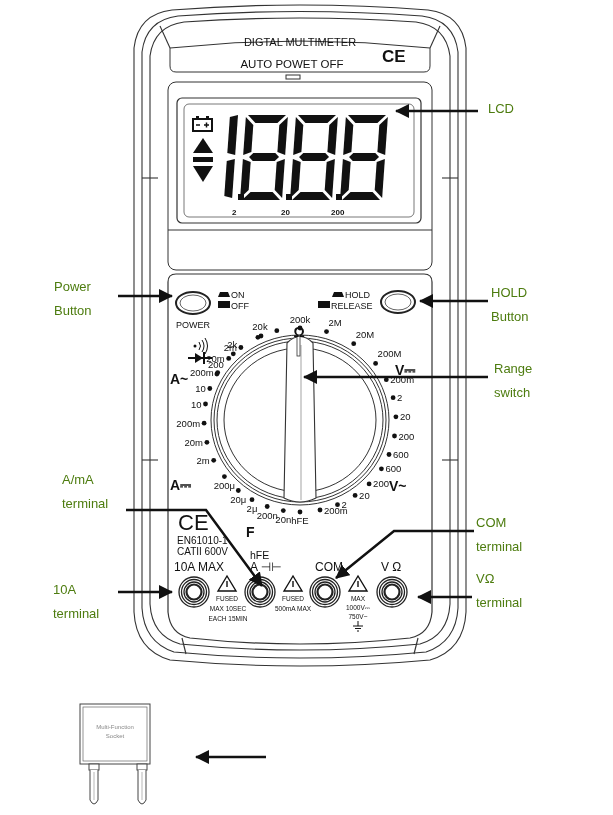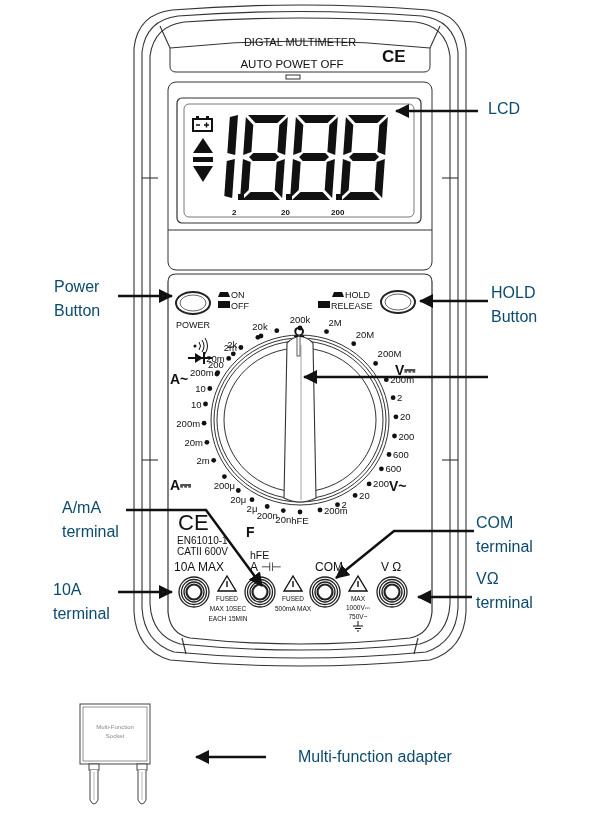--- a/index.html
+++ b/index.html
@@ -1,20 +1,20 @@
 <!DOCTYPE html>
 <html><head>
 <meta charset="utf-8">
 <style>
   html, body { margin:0; padding:0; background:#ffffff; }
   body { width:613px; height:815px; position:relative; overflow:hidden;
          font-family:"Liberation Sans", sans-serif; color:#111; }
   #stage { position:absolute; left:0; top:0; width:610px; height:815px; }
   .callout { position:absolute; font-family:"Liberation Sans", sans-serif;
-             font-size:16px; line-height:24px; color:#0c4a6e; white-space:nowrap; }
+             font-size:13px; line-height:24px; color:#4d7c0f; white-space:nowrap; }
   .callout .l2 { display:block; }
   .dial-lbl { font-family:"Liberation Sans", sans-serif; font-size:9.5px; fill:#111; }
   .dial-big { font-family:"Liberation Sans", sans-serif; font-size:14px; font-weight:bold; fill:#111; }
   .panel-txt { font-family:"Liberation Sans", sans-serif; fill:#111; }
 </style>
 </head>
 <body>
 
 <div id="stage">
 
@@ -388,31 +388,34 @@
 
 <div class="callout" style="left:488px;top:97px">LCD</div>
 <div class="callout" style="left:54px;top:275px">
   <span class="l2">Power</span>
   <span class="l2">Button</span>
 </div>
 <div class="callout" style="left:491px;top:281px">
   <span class="l2">HOLD</span>
   <span class="l2">Button</span>
 </div>
-<div class="callout" style="left:62px;top:496px">
+<div class="callout" style="left:494px;top:357px">
+  <span class="l2">Range</span>
+  <span class="l2">switch</span>
+</div>
+<div class="callout" style="left:62px;top:468px">
   <span class="l2">A/mA</span>
   <span class="l2">terminal</span>
 </div>
 <div class="callout" style="left:476px;top:511px">
   <span class="l2">COM</span>
   <span class="l2">terminal</span>
 </div>
 <div class="callout" style="left:53px;top:578px">
   <span class="l2">10A</span>
   <span class="l2">terminal</span>
 </div>
 <div class="callout" style="left:476px;top:567px">
   <span class="l2">VΩ</span>
   <span class="l2">terminal</span>
 </div>
-<div class="callout" style="left:298px;top:745px">Multi-function adapter</div>
 
 </div>
 
 </body></html>

